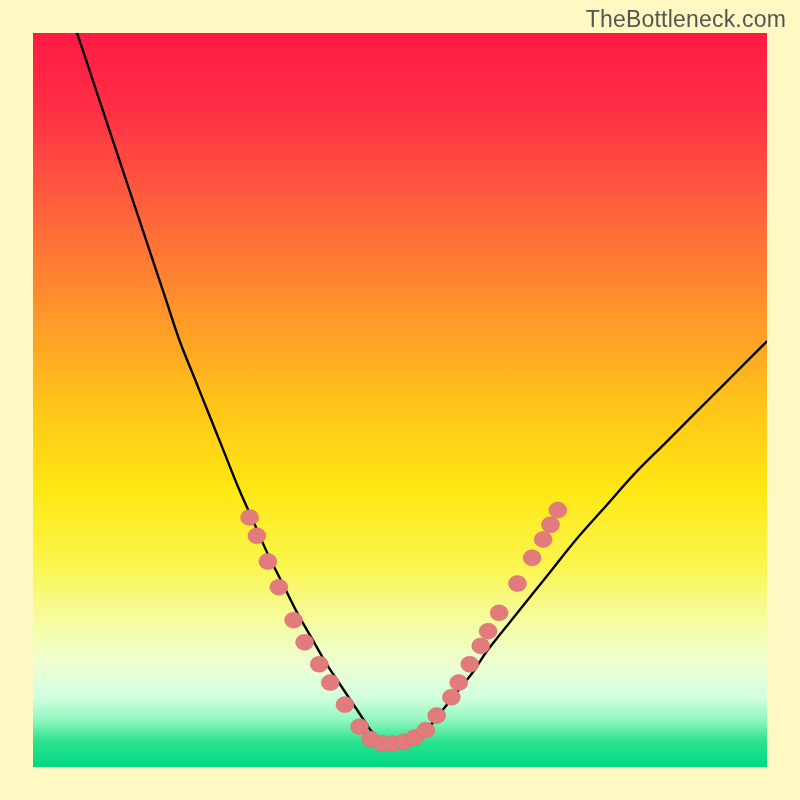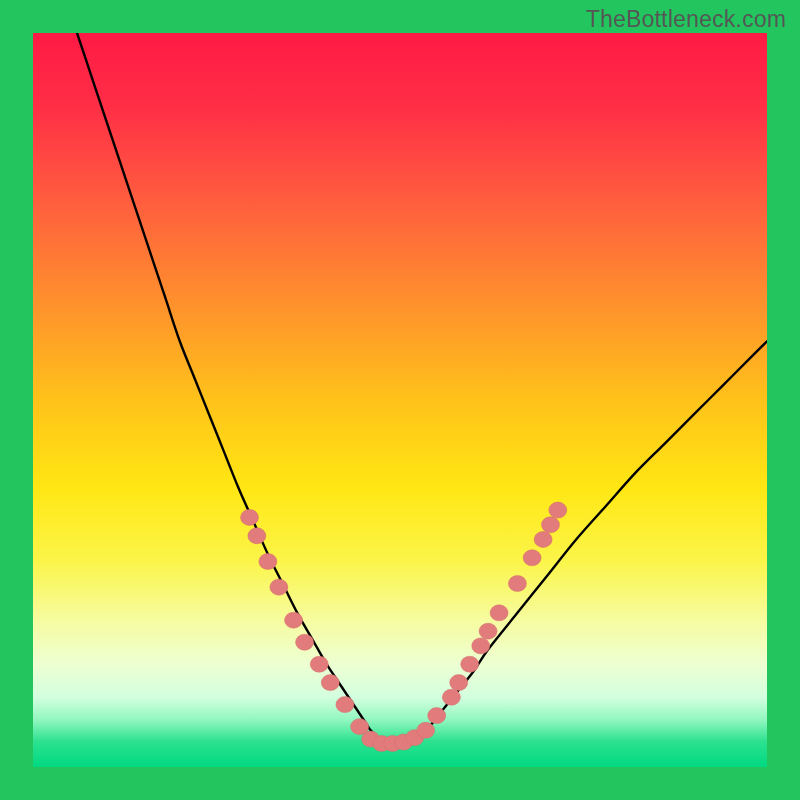--- a/index.html
+++ b/index.html
@@ -8,21 +8,21 @@
     width: 800px;
     height: 800px;
     overflow: hidden;
     background: #000;
     font-family: Arial, Helvetica, sans-serif;
   }
   .card {
     position: relative;
     width: 800px;
     height: 800px;
-    background: #22c55e;
+    background: #fef9c3;
   }
   .plot-area {
     position: absolute;
     left: 33px;
     top: 33px;
     width: 734px;
     height: 734px;
   }
   .plot-area svg {
     display: block;

